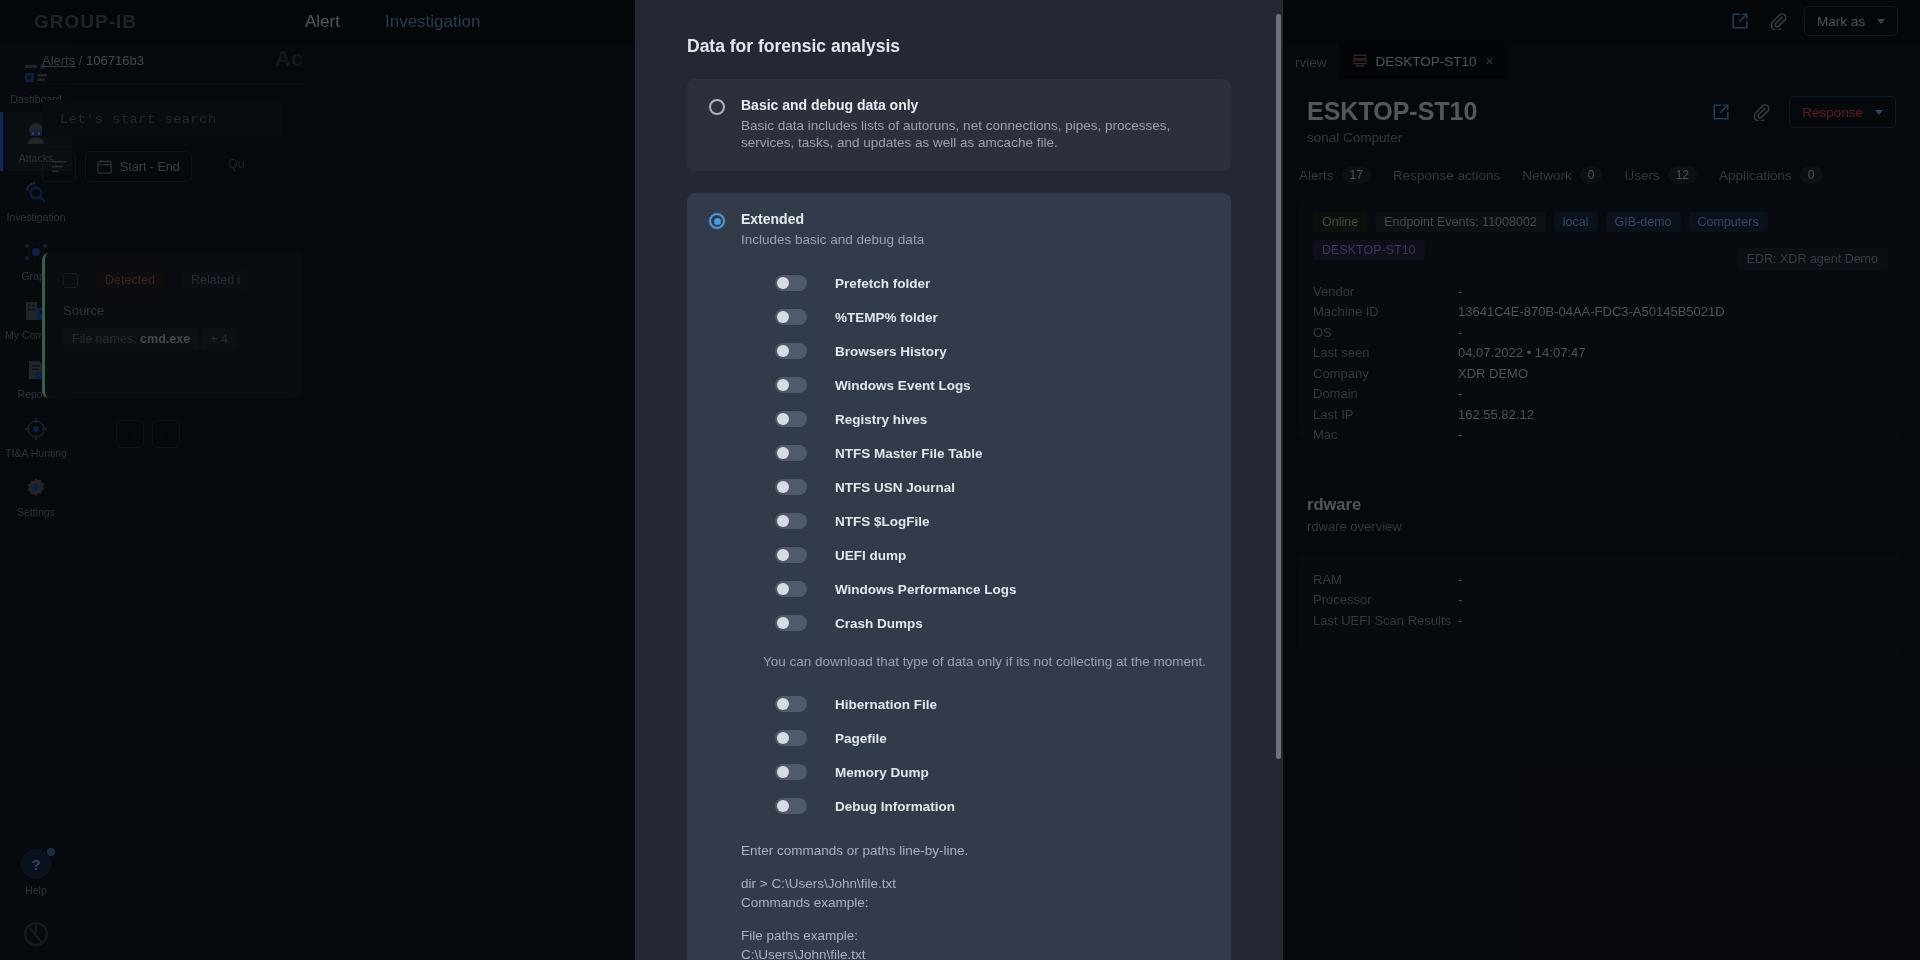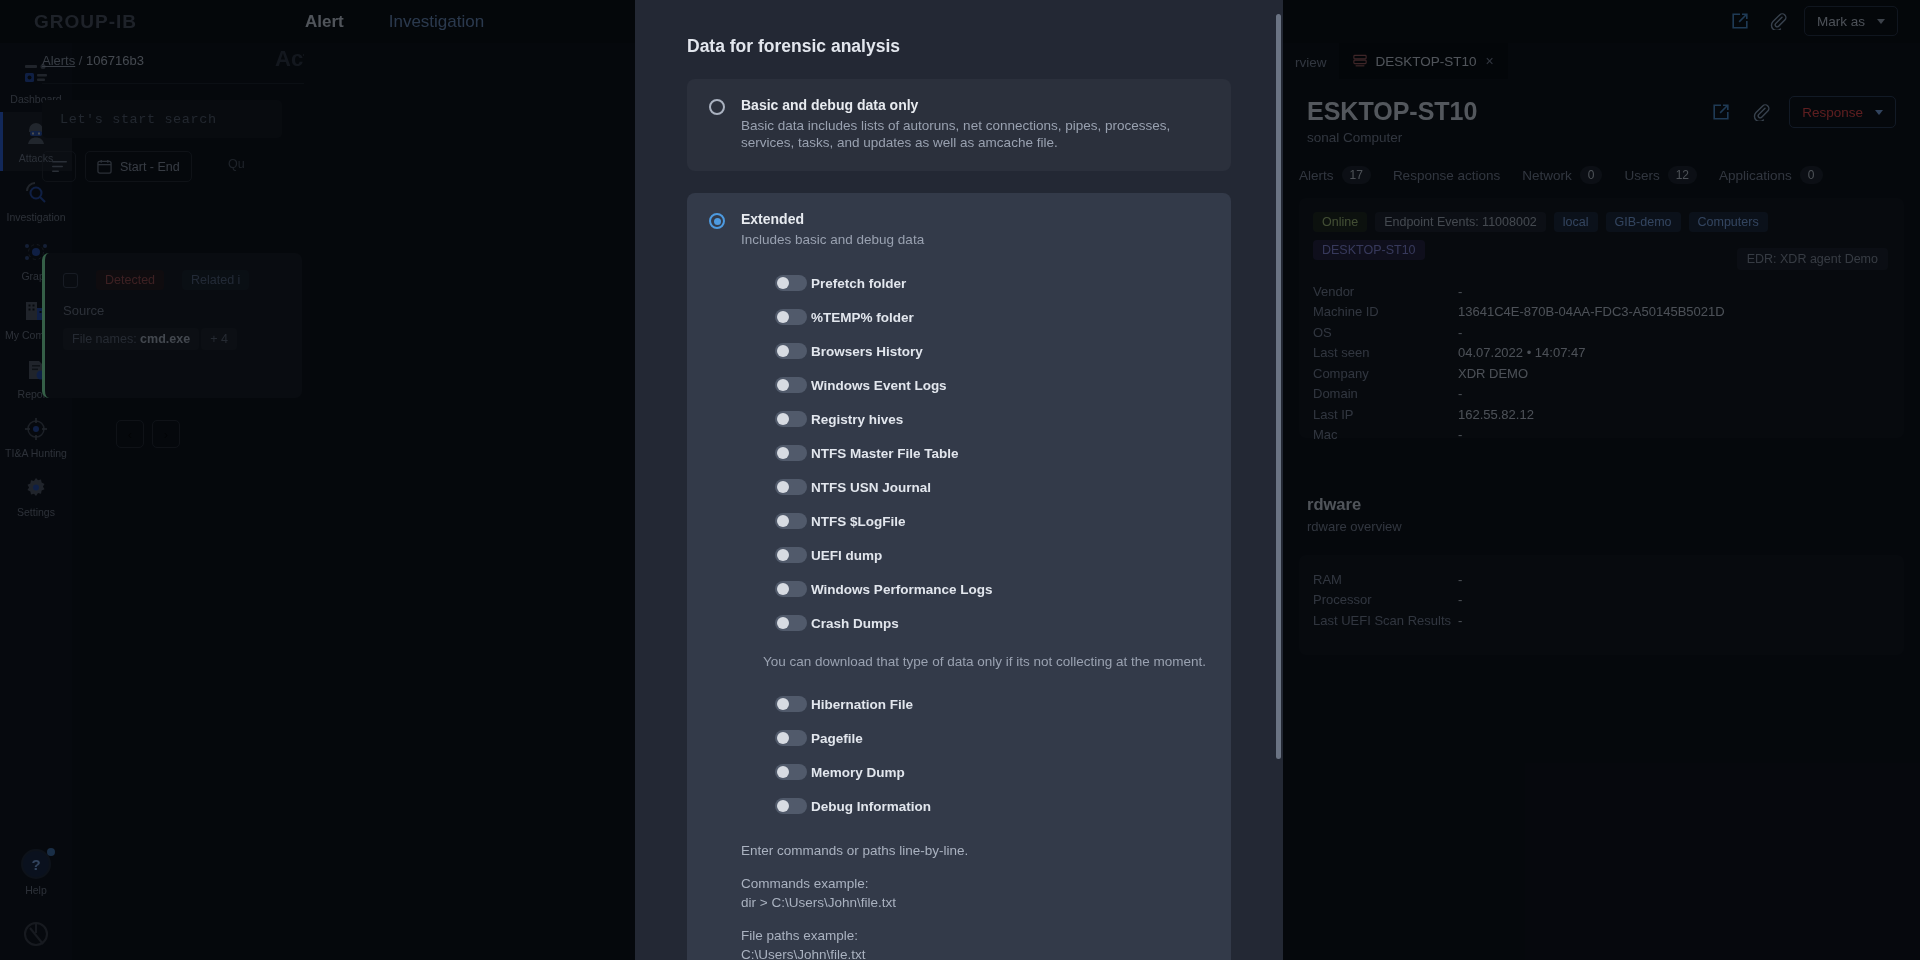--- a/index.html
+++ b/index.html
@@ -19,21 +19,21 @@
     position: absolute; left: 0; top: 0; width: 1920px; height: 43px;
     background: #07090d;
   }
   .brand-logo {
     position: absolute; left: 34px; top: 11px;
     font-size: 19px; font-weight: bold; letter-spacing: 1px;
     color: #4a4f5c;
   }
   .toptabs { position: absolute; left: 305px; top: 0px; height: 43px; display: flex; align-items: center; gap: 45px; }
   .toptab { font-size: 17px; color: #9aa3b2; }
-  .toptab.active { color: #cdd3dd; font-weight: bold; }
+  .toptab.active { color: #cdd3dd; font-weight: normal; }
   .toptab.link { color: #6b8bbb; }
 
   
   .rail {
     position: absolute; left: 0; top: 43px; width: 72px; height: 917px;
     background: #0d0f15;
     display: flex; flex-direction: column; align-items: center;
     padding-top: 10px;
   }
   .rail-item {
@@ -181,21 +181,21 @@
     display: flex; gap: 16px;
   }
   .opt-basic { background: #2b303c; }
   .opt-ext { background: #333a49; padding-bottom: 26px; }
   .radio { width: 16px; height: 16px; border-radius: 50%; border: 2px solid #aab2c0; flex: 0 0 auto; margin-top: 2px; }
   .radio.on { border-color: #4d9ae0; display: flex; align-items: center; justify-content: center; }
   .radio.on:after { content: ""; width: 7px; height: 7px; border-radius: 50%; background: #4d9ae0; }
   .opt-h { font-size: 14px; font-weight: bold; color: #e8ebf0; }
   .opt-d { font-size: 13.5px; color: #99a1b0; margin-top: 4px; line-height: 17px; }
   .tog-list { margin-top: 18px; margin-left: 34px; }
-  .tog-row { display: flex; align-items: center; gap: 4px; height: 34px; }
+  .tog-row { display: flex; align-items: center; gap: 28px; height: 34px; }
   .tog {
     width: 32px; height: 16px; border-radius: 9px; background: #515a6b;
     flex: 0 0 auto; position: relative;
   }
   .tog:after { content: ""; position: absolute; left: 2px; top: 2px; width: 12px; height: 12px; border-radius: 50%; background: #d7dbe2; }
   .tog-lb { font-size: 13.5px; color: #e2e6ed; font-weight: bold; }
   .note { margin-left: 22px; margin-top: 14px; font-size: 13.5px; color: #9aa2b1; }
   .hint { margin-top: 18px; font-size: 13.5px; color: #aab2c0; line-height: 19px; }
   .hint .sp { height: 14px; }
   .modal-sb { position: absolute; right: 2px; top: 14px; width: 5px; height: 745px; border-radius: 3px; background: #6a7383; }
@@ -624,22 +624,22 @@
               </div>
             <div class="tog-row">
                 <div class="tog"></div>
                 <div class="tog-lb">Debug Information</div>
               </div>
           </div>
 
           <div class="hint">
             <div>Enter commands or paths line-by-line.</div>
             <div class="sp"></div>
+            <div>dir &gt; C:\Users\John\file.txt</div>
             <div>Commands example:</div>
-            <div>dir &gt; C:\Users\John\file.txt</div>
             <div class="sp"></div>
             <div>File paths example:</div>
             <div>C:\Users\John\file.txt</div>
 
           </div>
 
         </div>
       </div>
     </div>
     <div class="modal-sb"></div>

